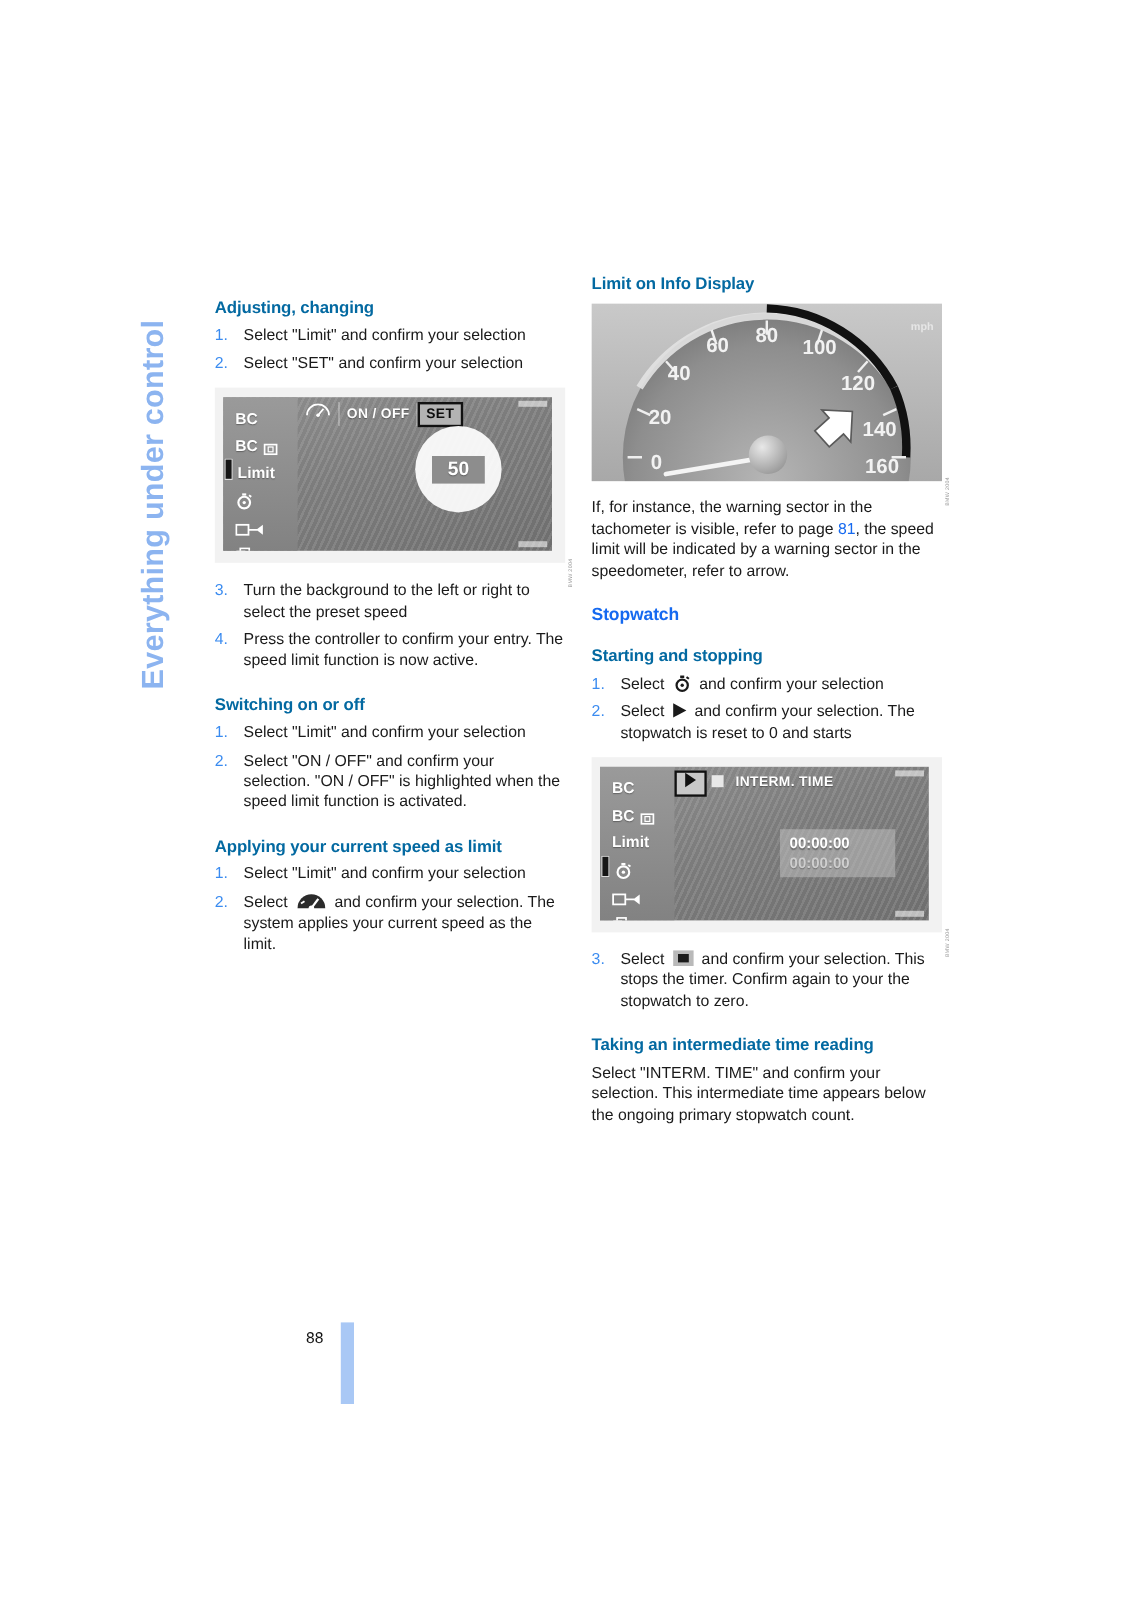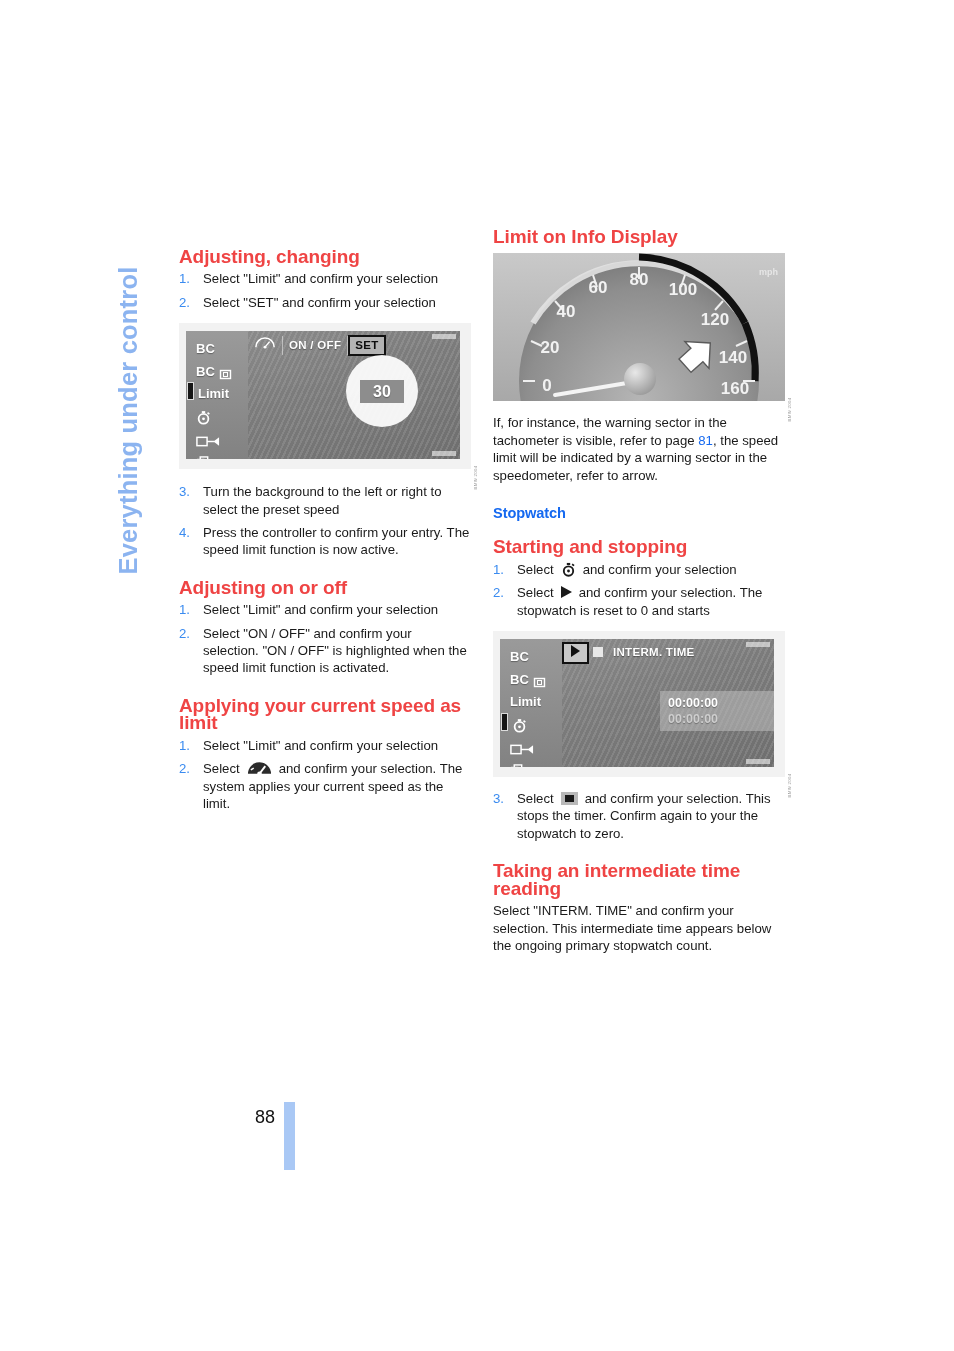--- a/index.html
+++ b/index.html
@@ -48,22 +48,22 @@
   p.body { margin: 0 0 0 0; }
 
   h2.head {
     color: #1569f0;
     font-size: 14.6px;
     font-weight: bold;
     margin: 21px 0 7px 0;
     letter-spacing: -0.1px;
   }
   h3.head {
-    color: #ef4444;
-    font-size: 19px;
+    color: #0369a1;
+    font-size: 14px;
     font-weight: bold;
     margin: 20px 0 5px 0;
     letter-spacing: -0.1px;
   }
   h3.head.tight { margin-top: 16px; }
   h3.head.first { margin-top: 20px; }
 
   
   ol.steps { list-style: none; margin: 0; padding: 0; }
   ol.steps li {
@@ -217,41 +217,41 @@
     background: #8d8d8d;
     color: #fff;
     font-weight: bold;
     font-size: 16px;
     padding: 3px 13px;
     text-shadow: 0 1px 1px rgba(0,0,0,.35);
   }
 
   
   .sw-readout {
-    position: absolute; left: 160px; top: 52px;
-    width: 120px; padding: 4px 8px;
+    position: absolute; left: 150px; top: 52px;
+    width: 96px; padding: 4px 8px;
     background: rgba(190,190,190,.55);
     color: #fff; font-weight: bold; font-size: 12.5px;
     line-height: 16px;
     text-shadow: 0 1px 1px rgba(0,0,0,.35);
   }
   .sw-readout .dim { color: #d7d7d7; opacity: .85; }
 
   
   .speedo {
     width: 292px; height: 148px;
     background: linear-gradient(180deg,#d9d9d9,#bfbfbf);
     position: relative; overflow: hidden;
   }
 
   
   .pagenum {
     position: absolute;
     left: 255px; top: 1107px;
-    font-size: 18px;
+    font-size: 13px;
     color: #111;
     font-weight: normal;
   }
   .pagebar {
     position: absolute;
     left: 284px; top: 1102px;
     width: 11px; height: 68px;
     background: #a9c8f5;
   }
 </style>
@@ -336,39 +336,39 @@
                 <path d="M2 11 A10 10 0 0 1 22 11" fill="none" stroke="#fff" stroke-width="1.6"></path>
                 <path d="M12 11 L17 5" stroke="#fff" stroke-width="1.6"></path>
                 <circle cx="12" cy="11" r="1.6" fill="#fff"></circle>
               </svg>
             </span>
             <span class="seg">ON / OFF</span>
             <span class="seg sel">SET</span>
           </div>
 
           <div class="speed-bubble">
-            <span class="val">30</span>
+            <span class="val">50</span>
           </div>
         </div>
       </div>
       <div class="fig-caption-v">BMW 2004</div>
     </div>
 
     <ol class="steps" style="margin-top:14px">
       <li>
         <span class="num">3.</span>
         <span class="txt">Turn the background to the left or right to select the preset speed</span>
       </li>
       <li>
         <span class="num">4.</span>
         <span class="txt">Press the controller to confirm your entry. The speed limit function is now active.</span>
       </li>
     </ol>
 
-    <h3 class="head">Adjusting on or off</h3>
+    <h3 class="head">Switching on or off</h3>
     <ol class="steps">
       <li>
         <span class="num">1.</span>
         <span class="txt">Select "Limit" and confirm your selection</span>
       </li>
       <li>
         <span class="num">2.</span>
         <span class="txt">Select "ON / OFF" and confirm your selection. "ON / OFF" is highlighted when the speed limit function is activated.</span>
       </li>
     </ol>

